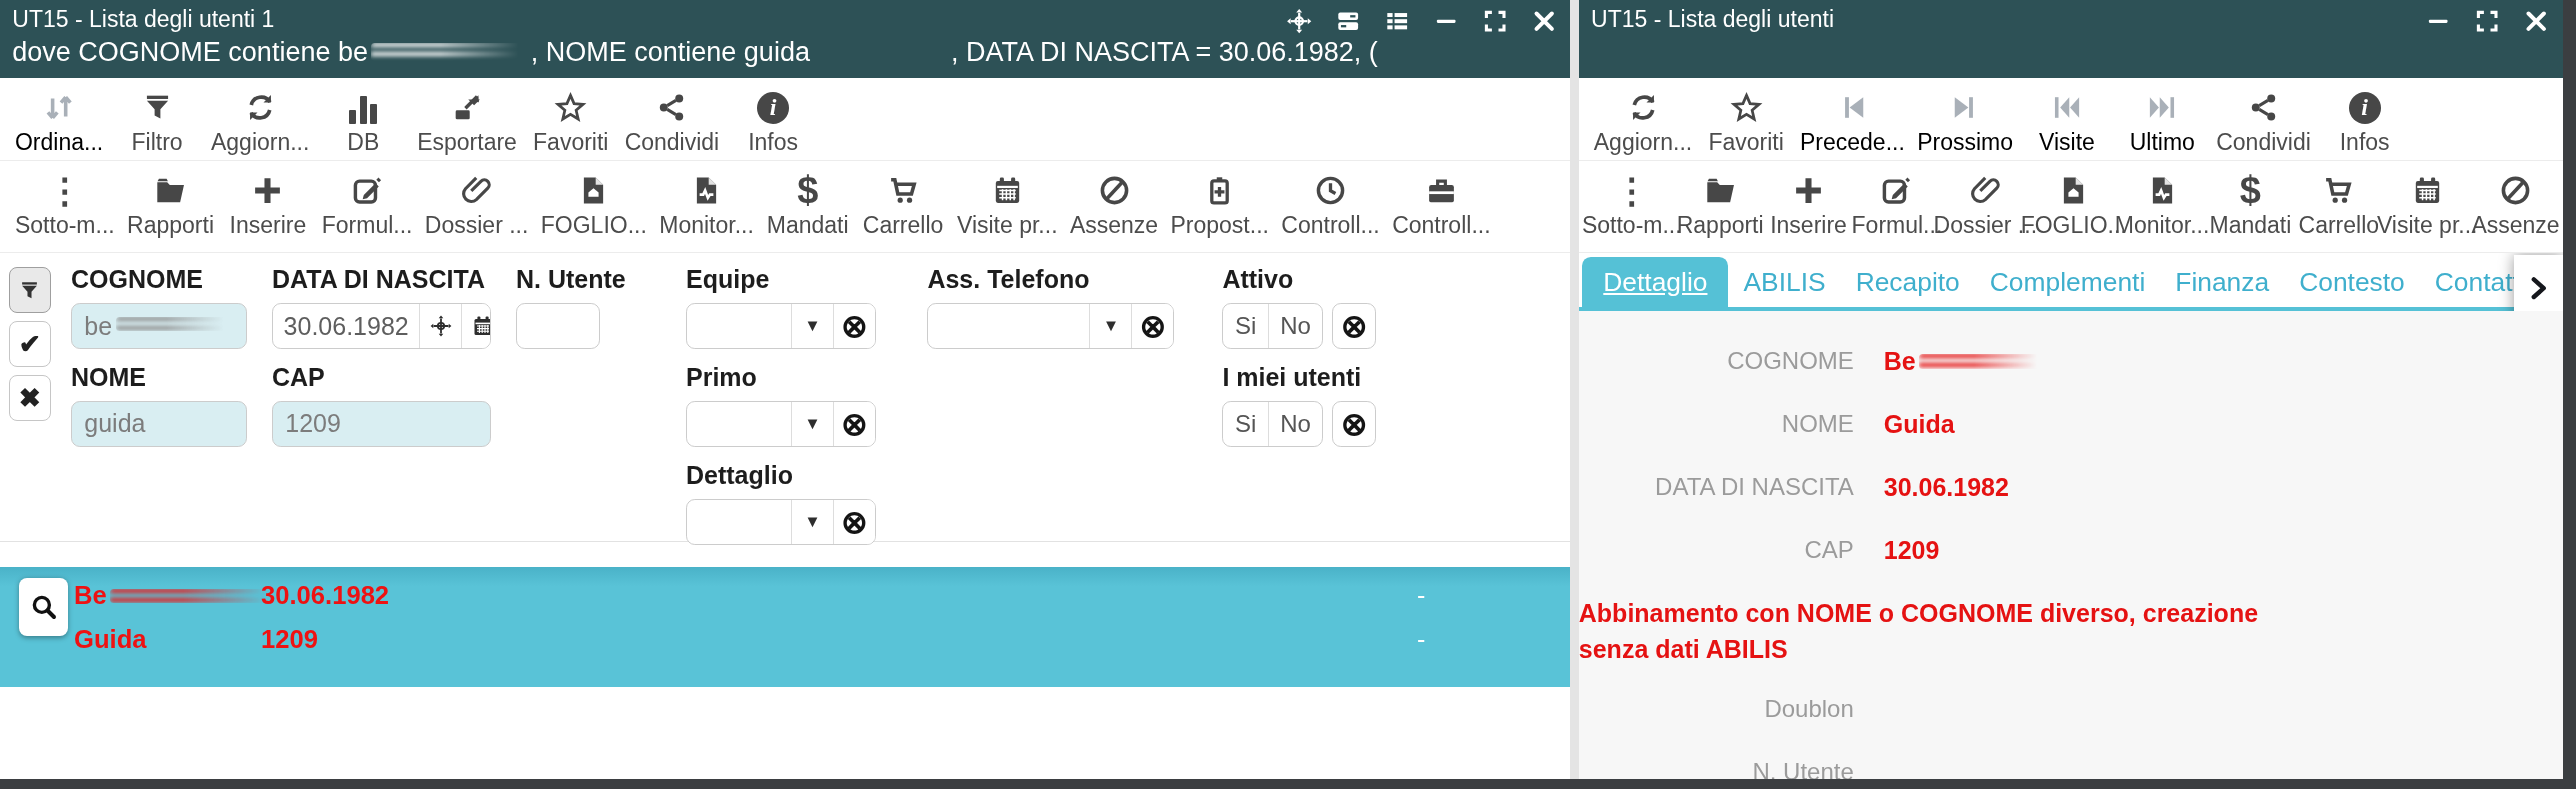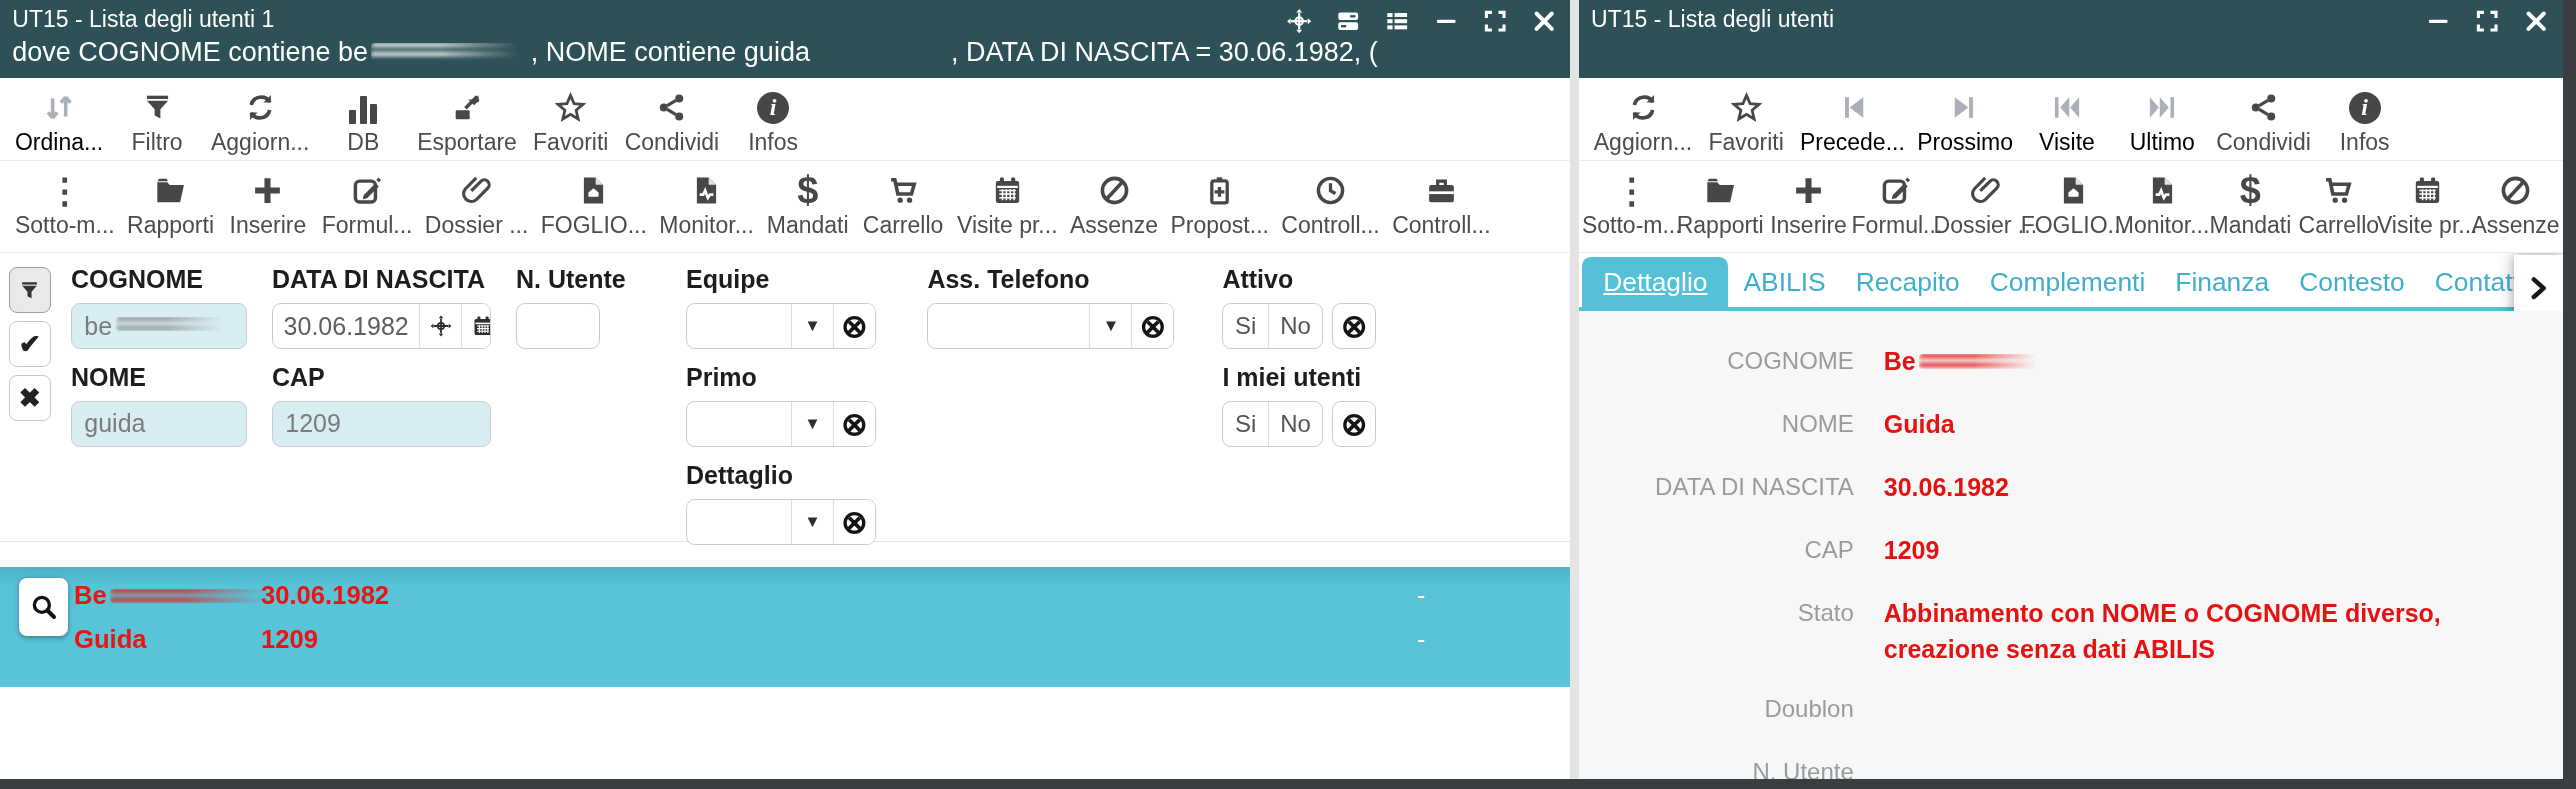--- a/index.html
+++ b/index.html
@@ -763,21 +763,20 @@
       </div>
       <div class="drow">
         <span class="dlabel">DATA DI NASCITA</span>
         <span class="dvalue">30.06.1982</span>
       </div>
       <div class="drow">
         <span class="dlabel">CAP</span>
         <span class="dvalue">1209</span>
       </div>
       <div class="drow">
-        <span class="dlabel">Stato</span>
         <span class="dvalue">Abbinamento con NOME o COGNOME diverso, creazione senza dati ABILIS</span>
       </div>
       <div class="drow">
         <span class="dlabel">Doublon</span>
         <span class="dvalue"></span>
       </div>
       <div class="drow">
         <span class="dlabel">N. Utente</span>
         <span class="dvalue"></span>
       </div>

